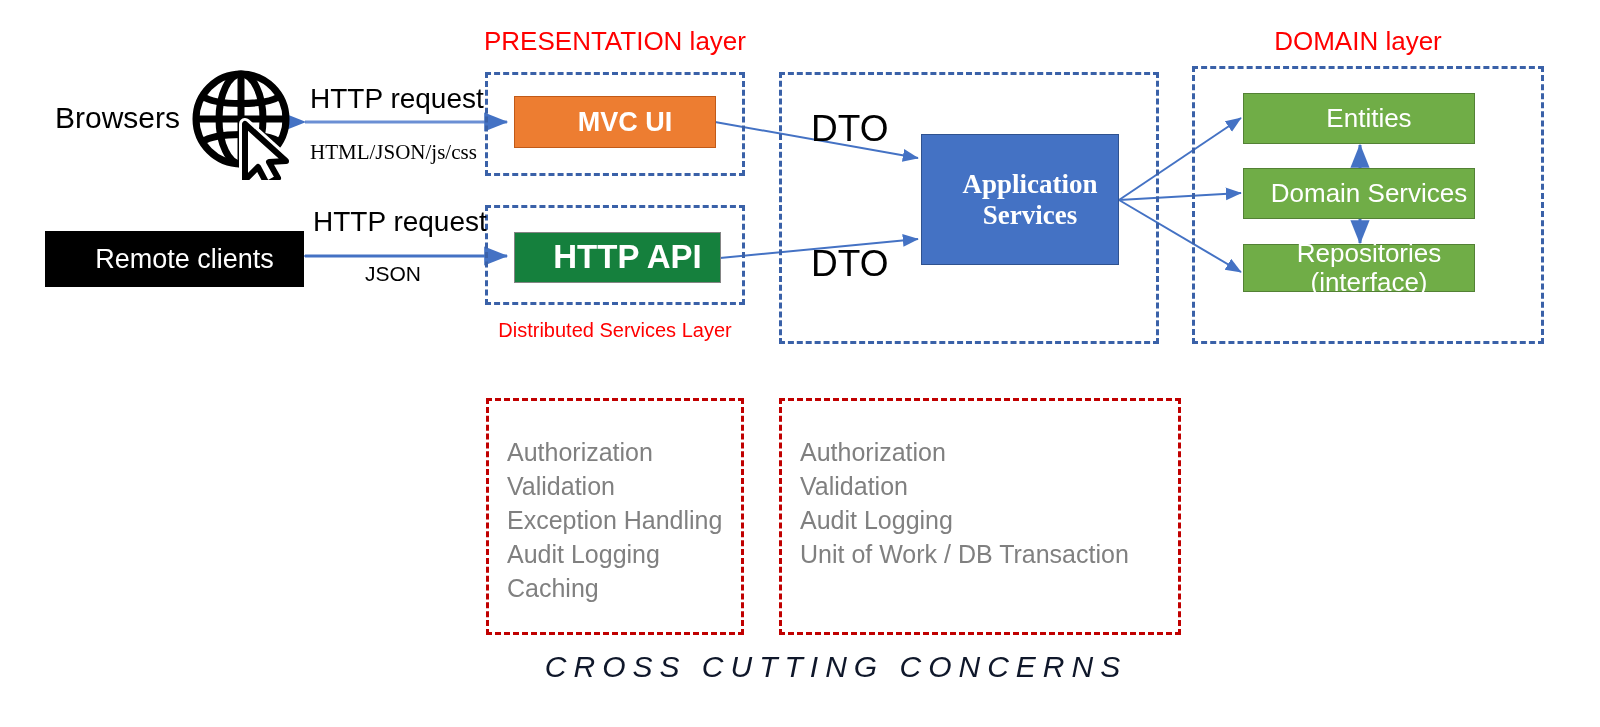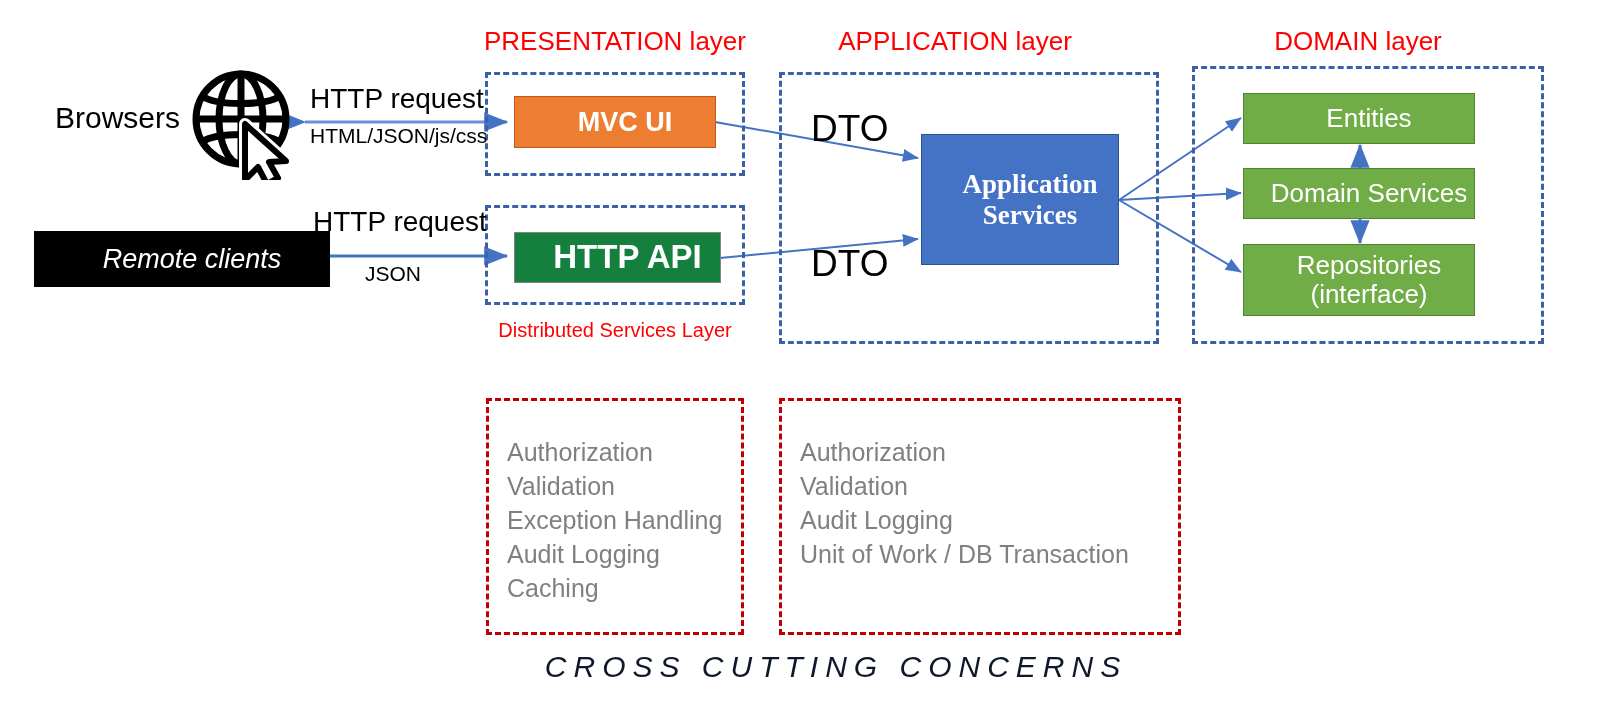--- a/index.html
+++ b/index.html
@@ -161,21 +161,20 @@
       <line x1="1360" y1="168" x2="1360" y2="145" stroke="#4472C4" stroke-width="3" marker-end="url(#ah)"></line>
     </g>
 
     <g>
       <line x1="1360" y1="218" x2="1360" y2="243" stroke="#4472C4" stroke-width="3" marker-end="url(#ah)"></line>
     </g>
   </svg>
 
   <div class="abs layer-label" style="left:484px; top:26px; width:260px;">PRESENTATION layer</div>
 
-  <div class="abs layer-label" style="left:825px; top:26px; width:260px;">APPLICATION layer</div>
 
   <div class="abs layer-label" style="left:1232px; top:26px; width:252px;">DOMAIN layer</div>
 
   <div class="abs layer-box" style="left:485px; top:72px; width:260px; height:104px;"></div>
 
   <div class="abs layer-box" style="left:485px; top:205px; width:260px; height:100px;"></div>
 
   <div class="abs layer-box" style="left:779px; top:72px; width:380px; height:272px;"></div>
 
   <div class="abs layer-box" style="left:1192px; top:66px; width:352px; height:278px;"></div>
@@ -191,25 +190,25 @@
         <line x1="9" y1="51" x2="97" y2="51"></line>
         <path d="M14,28 C28,38 78,38 92,28"></path>
         <path d="M14,74 C28,64 78,64 92,74"></path>
       </g>
 
       <path d="M57,56 L57,112 L70,99 L79,116 L90,110 L81,94 L98,93 Z" fill="#ffffff" stroke="#ffffff" stroke-width="12" stroke-linejoin="round"></path>
       <path d="M57,56 L57,112 L70,99 L79,116 L90,110 L81,94 L98,93 Z" fill="#ffffff" stroke="#000000" stroke-width="6" stroke-linejoin="round"></path>
     </svg>
   </div>
 
-  <div class="abs node node-black" style="left:34px; top:231px; width:296px; height:56px;font-style:italic;">Remote clients</div>
+  <div class="abs node node-black" style="left:45px; top:231px; width:259px; height:56px;">Remote clients</div>
 
   <div class="abs txt-dark t-http" style="left:310px; top:83px;">HTTP request</div>
 
-  <div class="abs txt-dark t-small" style="left:310px; top:124px;">HTML/JSON/js/css</div>
+  <div class="abs txt-dark t-small" style="left:310px; top:140px;font-family:Liberation Serif, serif;">HTML/JSON/js/css</div>
 
   <div class="abs txt-dark t-http" style="left:313px; top:206px;">HTTP request</div>
 
   <div class="abs txt-dark t-small" style="left:365px; top:262px;">JSON</div>
 
   <div class="abs txt-dark t-dto" style="left:811px; top:108px;">DTO</div>
 
   <div class="abs txt-dark t-dto" style="left:811px; top:243px;">DTO</div>
 
   <div class="abs node node-mvc" style="left:514px; top:96px; width:202px; height:52px;">MVC UI</div>
@@ -218,21 +217,21 @@
 
   <div class="abs node node-app" style="left:921px; top:134px; width:198px; height:131px; flex-direction:column;font-family:Liberation Serif, serif;">
     <span>Application</span>
     <span>Services</span>
   </div>
 
   <div class="abs node node-green" style="left:1243px; top:168px; width:232px; height:51px;">Domain Services</div>
 
   <div class="abs node node-green" style="left:1243px; top:93px; width:232px; height:51px;">Entities</div>
 
-  <div class="abs node node-green" style="left:1243px; top:244px; width:232px; height:72px; flex-direction:column;">
+  <div class="abs node node-green" style="left:1243px; top:244px; width:232px; height:48px; flex-direction:column;">
     <span>Repositories</span>
     <span>(interface)</span>
   </div>
 
   <div class="abs dsl-label" style="left:484px; top:313px; width:262px;">Distributed Services Layer</div>
 
   <div class="abs concern-box" style="left:486px; top:398px; width:258px; height:237px;">
     <div class="concern-list">
       <div>Authorization</div>
       <div>Validation</div>

